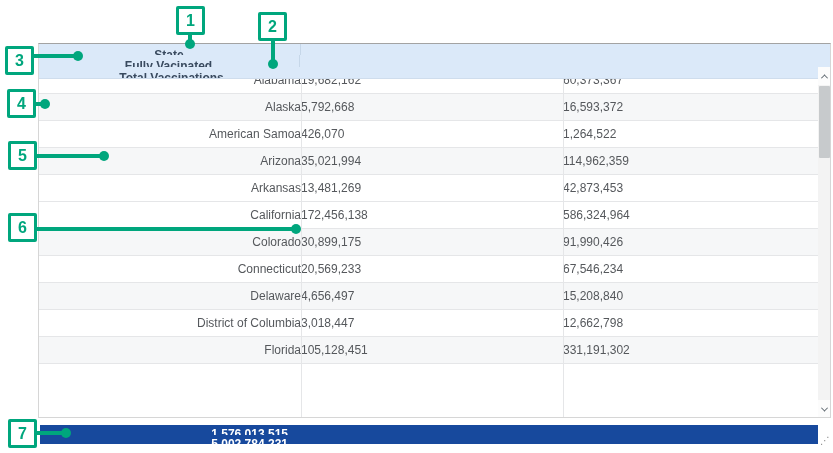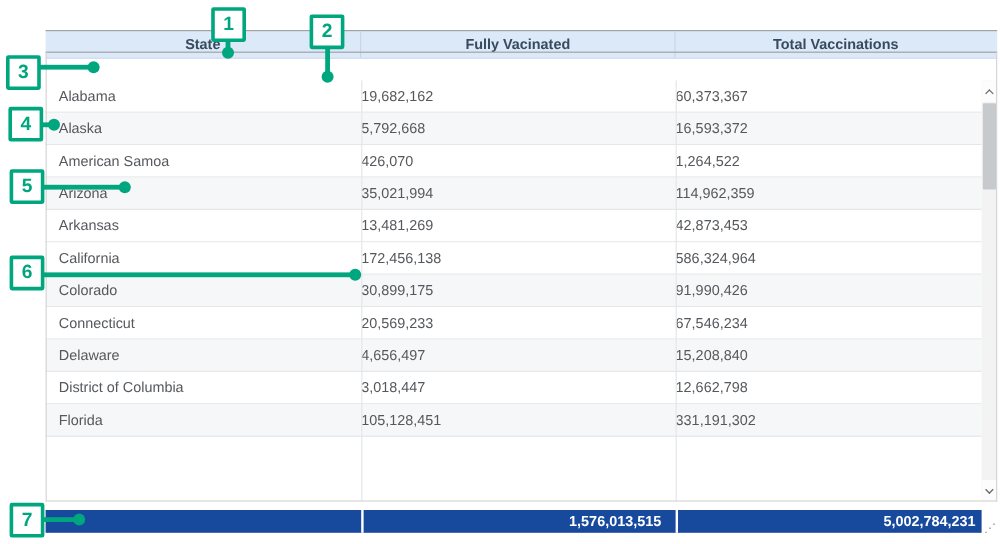--- a/index.html
+++ b/index.html
@@ -3,24 +3,24 @@
 <meta charset="utf-8">
 <style>
   html,body { margin:0; padding:0; background:#fff; }
   .canvas {
     position:relative; width:833px; height:453px; background:#ffffff;
     font-family:"Liberation Sans", sans-serif; overflow:hidden;
   }
 
   
   .thead {
-    position:absolute; left:38px; top:25px; width:793px; height:24px;
+    position:absolute; left:38px; top:43px; width:793px; height:36px;
     background:#dbe9f9; box-sizing:border-box;
     border-top:1px solid #a3a3a3; border-bottom:1px solid #cfdded;
-    display:flex; z-index:2;
+    display:flex; z-index:2;flex-direction:column;
   }
   .th {
     box-sizing:border-box; text-align:center;
     font-size:12px; font-weight:bold; color:#394a5f; line-height:22px;
     white-space:nowrap; overflow:hidden;
   }
   .th1 { width:263px; border-right:1px solid #c6d7e9; }
   .th2 { width:262px; border-right:1px solid #c6d7e9; }
   .th3 { width:267px; }
 
@@ -33,21 +33,21 @@
   .tbody { position:absolute; left:38px; top:67px; width:780px; height:351px; z-index:1; }
   .row {
     height:27px; box-sizing:border-box; border-bottom:1px solid #e5e6e8;
     display:flex; background:#ffffff;
   }
   .row.alt { background:#f6f7f8; }
   .cell {
     box-sizing:border-box; font-size:12px; color:#55585c; line-height:26px;
     white-space:nowrap; overflow:hidden;
   }
-  .c-state { width:263px; padding-left:11px; }
+  .c-state { width:263px; padding-left:11px;text-align:right; }
   .c-num   { text-align:left; padding-right:12px; }
   .c-fully { width:262px; }
   .c-total { width:255px; }
   .col-divider {
     position:absolute; top:0; width:1px; height:351px; background:#e5e6e8; z-index:2;
   }
   .cd1 { left:263px; }
   .cd2 { left:525px; }
 
   
@@ -65,21 +65,21 @@
   .chev-up   { border-top:1.6px solid #5c666d; border-left:1.6px solid #5c666d; transform:rotate(45deg) translate(1px,1px); }
   .chev-down { border-bottom:1.6px solid #5c666d; border-right:1.6px solid #5c666d; transform:rotate(45deg) translate(-1px,-1px); }
   .sb-thumb {
     position:absolute; left:1px; top:19px; width:11px; height:72px;
     background:#c7cacc; border-radius:1px;
   }
 
   
   .totals {
     position:absolute; left:38px; top:425px; width:780px; height:19px;
-    background:#17499d; display:flex; z-index:2;
+    background:#17499d; display:flex; z-index:2;flex-direction:column;
   }
   .tcell {
     box-sizing:border-box; font-size:12px; font-weight:bold; color:#ffffff;
     line-height:19px; white-space:nowrap; overflow:hidden;
   }
   .t1 { width:263px; }
   .t2 { width:262px; border-left:2px solid #ffffff; text-align:right; padding-right:12px; }
   .t3 { width:255px; border-left:2px solid #ffffff; text-align:right; padding-right:5px; }
 
   .grip {

